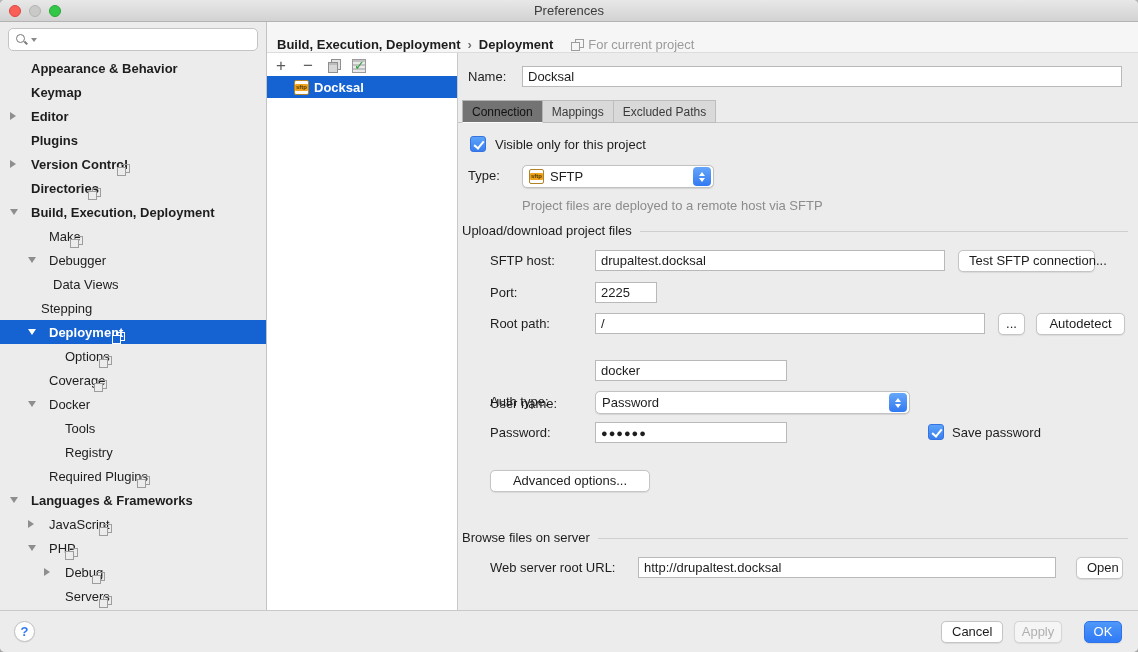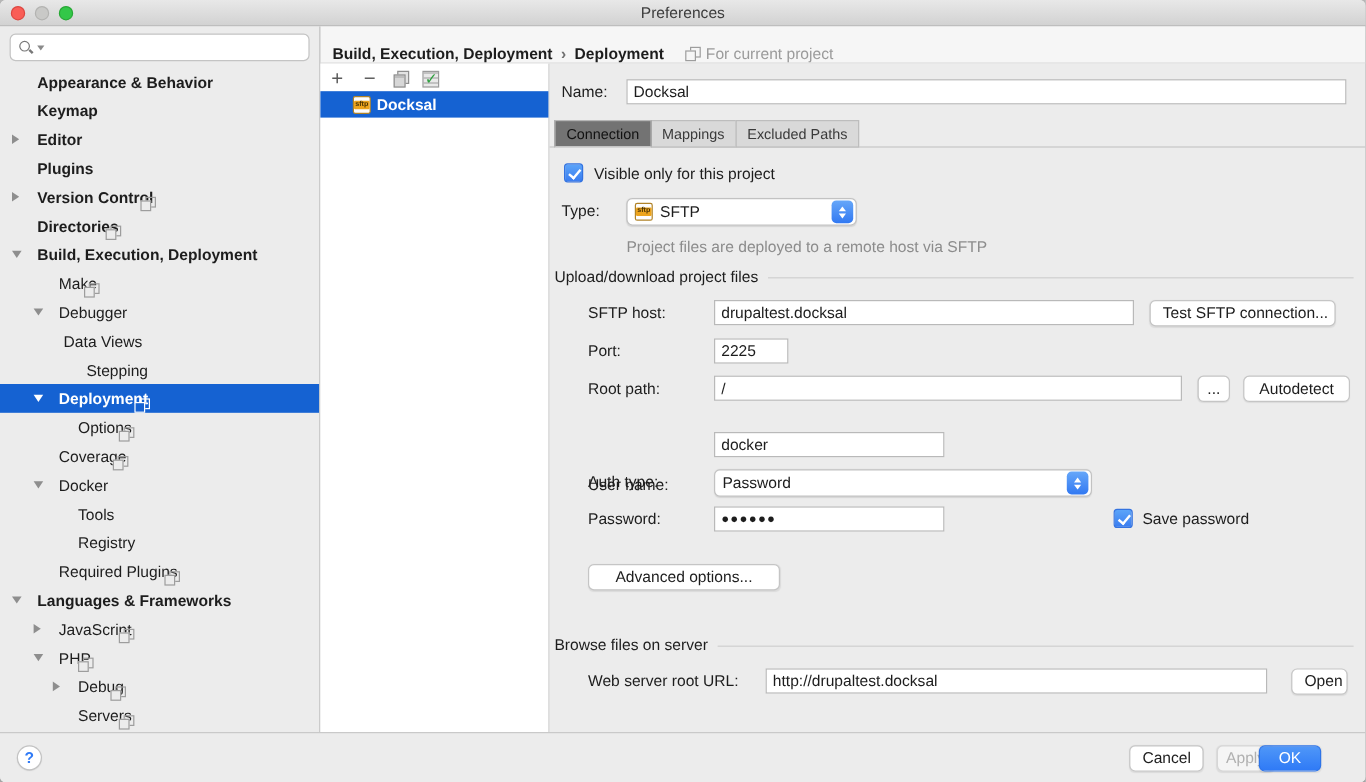--- a/index.html
+++ b/index.html
@@ -175,21 +175,21 @@
           <div class="tree-row" style="padding-left: 28px;">
             <span class="tw">
               <span class="tri-down"></span>
             </span>
             <span class="tree-label">Debugger</span>
           </div>
           <div class="tree-row" style="padding-left: 32px; text-align: right;">
             <span class="tw"></span>
             <span class="tree-label">Data Views</span>
           </div>
-          <div class="tree-row" style="padding-left: 51px;">
+          <div class="tree-row" style="padding-left: 20px;">
             <span class="tw"></span>
             <span class="tree-label">Stepping</span>
           </div>
           <div class="tree-row selected" style="padding-left: 28px;">
             <span class="tw">
               <span class="tri-down"></span>
             </span>
             <span class="tree-label">Deployment</span>
             <span class="pages-icon row-pages"></span>
           </div>
@@ -307,21 +307,21 @@
 
           <span class="hint" style="left:64px; top:145px;">Project files are deployed to a remote host via SFTP</span>
 
           <div class="section" style="top:170px;">
             <span>Upload/download project files</span>
               <span class="sec-line"></span>
           </div>
 
           <span class="flabel" style="left:32px; top:197px;">SFTP host:</span>
           <input class="text-input" style="left: 137px; top: 197px; width: 350px;" value="drupaltest.docksal">
-          <button class="mac-btn" style="left:500px; top:197px; width:155px;">Test SFTP connection...</button>
+          <button class="mac-btn" style="left:500px; top:197px; width:137px;">Test SFTP connection...</button>
 
           <span class="flabel" style="left:32px; top:229px;">Port:</span>
           <input class="text-input" style="left: 137px; top: 229px; width: 62px;" value="2225">
 
           <span class="flabel" style="left:32px; top:260px;">Root path:</span>
           <input class="text-input" style="left: 137px; top: 260px; width: 390px;" value="/">
           <button class="mac-btn" style="left:540px; top:260px; width:27px; padding:0;">...</button>
           <button class="mac-btn" style="left:578px; top:260px; width:89px;">Autodetect</button>
 
           <span class="flabel" style="left:32px; top:307px;margin-top:33px;">User name:</span>
@@ -351,16 +351,16 @@
 
         </div>
       </div>
     </div>
   </div>
 
   <div class="footer">
     <button class="help-btn">?</button>
     <button class="mac-btn" style="right:135px; top:10px; width:62px; left:auto;">Cancel</button>
     <button class="mac-btn disabled" style="right:76px; top:10px; width:48px; left:auto; padding:0;">Apply</button>
-    <button class="mac-btn primary" style="right:37px; top:10px; width:52px; left:auto; padding:0;">OK</button>
+    <button class="mac-btn primary" style="right:16px; top:10px; width:38px; left:auto; padding:0;">OK</button>
   </div>
 
 </div>
 
 </body></html>

